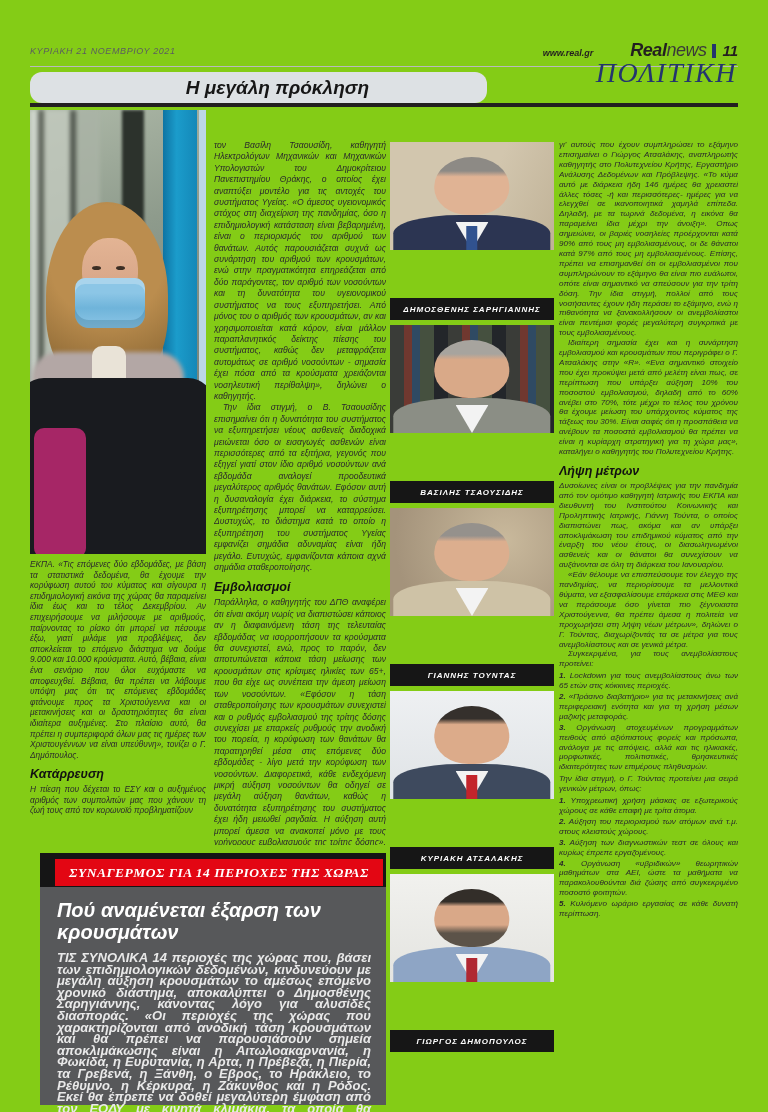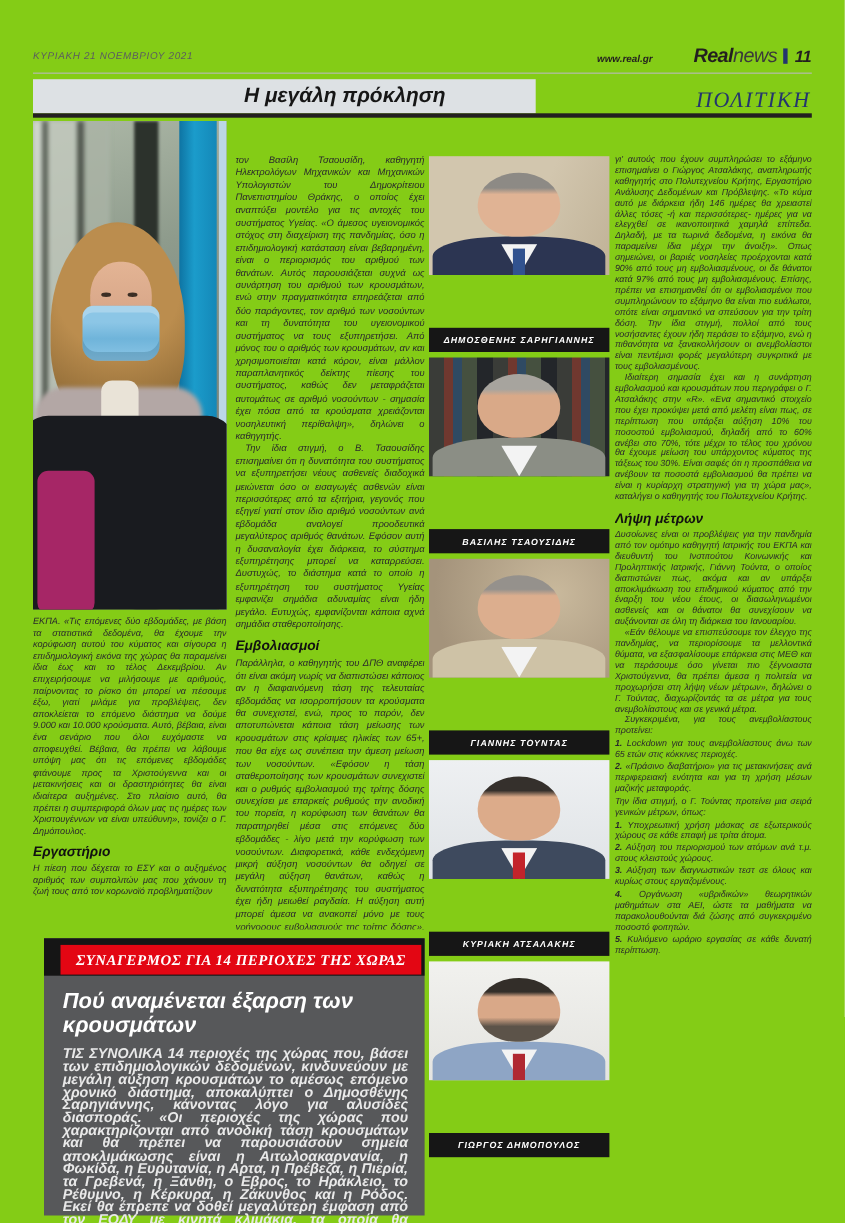--- a/index.html
+++ b/index.html
@@ -9,23 +9,23 @@
   
   .date{position:absolute;left:30px;top:46px;font-size:9px;letter-spacing:.6px;color:#5b5c60;}
   .masthead{position:absolute;right:30px;top:40px;display:flex;align-items:baseline;gap:6px;}
   .site{font-size:9px;font-weight:bold;color:#231f20;}
   .brand{font-size:18px;letter-spacing:-.5px;margin-left:31px;}
   .brand .b{font-weight:bold;}
   .brand .l{font-weight:normal;color:#3a3a3a;}
   .pagesep{width:4px;height:14px;background:#24356e;align-self:center;}
   .pagenum{font-size:15px;font-weight:bold;}
   .hairline{position:absolute;left:30px;top:66px;width:708px;height:1px;background:#b9babc;}
-  .kickerband{position:absolute;left:30px;top:72px;width:457px;height:31px;background:#dde1e4;display:flex;align-items:center;justify-content:flex-end;padding-right:82px;box-sizing:border-box;}
+  .kickerband{position:absolute;left:30px;top:72px;width:457px;height:31px;background:#dde1e4;display:flex;align-items:center;justify-content:flex-end;padding-right:118px;box-sizing:border-box;border-radius:12px;}
   .kicker{font-size:19px;font-weight:bold;color:#161616;}
-  .section{position:absolute;right:31px;top:80px;font-family:"Liberation Serif",serif;font-size:20px;color:#24356e;letter-spacing:1.5px;}
+  .section{position:absolute;right:31px;top:57px;font-family:"Liberation Serif",serif;font-size:28px;color:#24356e;letter-spacing:1.5px;}
   .thickrule{position:absolute;left:30px;top:103px;width:708px;height:4px;background:#231f20;}
 
   
   .col{position:absolute;text-align:justify;overflow:hidden;}
   .col p{margin:0;}
   .bodytxt{font-size:8.3px;line-height:10.6px;color:#2a2a2c;}
   .bodytxt p + p{text-indent:9px;}
   .subhead{font-size:12.5px;font-weight:bold;margin:7px 0 3px 0;color:#111;text-align:left;line-height:14px;}
 
   .col-left{left:30px;top:559px;width:176px;height:294px;}
@@ -118,21 +118,21 @@
     <div class="eye re"></div>
     <div class="collar"></div>
     <div class="scarf"></div>
     <div class="coat"></div>
     <div class="garment"></div>
     <div class="mask"></div>
   </div>
 
   <div class="col col-left bodytxt">
     <p>ΕΚΠΑ. «Τις επόμενες δύο εβδομάδες, με βάση τα στατιστικά δεδομένα, θα έχουμε την κορύφωση αυτού του κύματος και σίγουρα η επιδημιολογική εικόνα της χώρας θα παραμείνει ίδια έως και το τέλος Δεκεμβρίου. Αν επιχειρήσουμε να μιλήσουμε με αριθμούς, παίρνοντας το ρίσκο ότι μπορεί να πέσουμε έξω, γιατί μιλάμε για προβλέψεις, δεν αποκλείεται το επόμενο διάστημα να δούμε 9.000 και 10.000 κρούσματα. Αυτό, βέβαια, είναι ένα σενάριο που όλοι ευχόμαστε να αποφευχθεί. Βέβαια, θα πρέπει να λάβουμε υπόψη μας ότι τις επόμενες εβδομάδες φτάνουμε προς τα Χριστούγεννα και οι μετακινήσεις και οι δραστηριότητες θα είναι ιδιαίτερα αυξημένες. Στο πλαίσιο αυτό, θα πρέπει η συμπεριφορά όλων μας τις ημέρες των Χριστουγέννων να είναι υπεύθυνη», τονίζει ο Γ. Δημόπουλος.</p>
-    <h3 class="subhead">Εργαστήριο</h3>
+    <h3 class="subhead">Κατάρρευση</h3>
     <p>Η πίεση που δέχεται το ΕΣΥ και ο αυξημένος αριθμός των συμπολιτών μας που χάνουν τη ζωή τους από τον κορωνοϊό προβληματίζουν</p>
   </div>
 
   <div class="col col-main bodytxt" style="font-size:8.6px;line-height:11.4px;">
     <p>τον Βασίλη Τσαουσίδη, καθηγητή Ηλεκτρολόγων Μηχανικών και Μηχανικών Υπολογιστών του Δημοκρίτειου Πανεπιστημίου Θράκης, ο οποίος έχει αναπτύξει μοντέλο για τις αντοχές του συστήματος Υγείας. «Ο άμεσος υγειονομικός στόχος στη διαχείριση της πανδημίας, όσο η επιδημιολογική κατάσταση είναι βεβαρημένη, είναι ο περιορισμός του αριθμού των θανάτων. Αυτός παρουσιάζεται συχνά ως συνάρτηση του αριθμού των κρουσμάτων, ενώ στην πραγματικότητα επηρεάζεται από δύο παράγοντες, τον αριθμό των νοσούντων και τη δυνατότητα του υγειονομικού συστήματος να τους εξυπηρετήσει. Από μόνος του ο αριθμός των κρουσμάτων, αν και χρησιμοποιείται κατά κόρον, είναι μάλλον παραπλανητικός δείκτης πίεσης του συστήματος, καθώς δεν μεταφράζεται αυτομάτως σε αριθμό νοσούντων - σημασία έχει πόσα από τα κρούσματα χρειάζονται νοσηλευτική περίθαλψη», δηλώνει ο καθηγητής.</p>
     <p>Την ίδια στιγμή, ο Β. Τσαουσίδης επισημαίνει ότι η δυνατότητα του συστήματος να εξυπηρετήσει νέους ασθενείς διαδοχικά μειώνεται όσο οι εισαγωγές ασθενών είναι περισσότερες από τα εξιτήρια, γεγονός που εξηγεί γιατί στον ίδιο αριθμό νοσούντων ανά εβδομάδα αναλογεί προοδευτικά μεγαλύτερος αριθμός θανάτων. Εφόσον αυτή η δυσαναλογία έχει διάρκεια, το σύστημα εξυπηρέτησης μπορεί να καταρρεύσει. Δυστυχώς, το διάστημα κατά το οποίο η εξυπηρέτηση του συστήματος Υγείας εμφανίζει σημάδια αδυναμίας είναι ήδη μεγάλο. Ευτυχώς, εμφανίζονται κάποια αχνά σημάδια σταθεροποίησης.</p>
     <h3 class="subhead">Εμβολιασμοί</h3>
     <p>Παράλληλα, ο καθηγητής του ΔΠΘ αναφέρει ότι είναι ακόμη νωρίς να διαπιστώσει κάποιος αν η διαφαινόμενη τάση της τελευταίας εβδομάδας να ισορροπήσουν τα κρούσματα θα συνεχιστεί, ενώ, προς το παρόν, δεν αποτυπώνεται κάποια τάση μείωσης των κρουσμάτων στις κρίσιμες ηλικίες των 65+, που θα είχε ως συνέπεια την άμεση μείωση των νοσούντων. «Εφόσον η τάση σταθεροποίησης των κρουσμάτων συνεχιστεί και ο ρυθμός εμβολιασμού της τρίτης δόσης συνεχίσει με επαρκείς ρυθμούς την ανοδική του πορεία, η κορύφωση των θανάτων θα παρατηρηθεί μέσα στις επόμενες δύο εβδομάδες - λίγο μετά την κορύφωση των νοσούντων. Διαφορετικά, κάθε ενδεχόμενη μικρή αύξηση νοσούντων θα οδηγεί σε μεγάλη αύξηση θανάτων, καθώς η δυνατότητα εξυπηρέτησης του συστήματος έχει ήδη μειωθεί ραγδαία. Η αύξηση αυτή μπορεί άμεσα να ανακοπεί μόνο με τους γρήγορους εμβολιασμούς της τρίτης δόσης», καταλήγει ο Β. Τσαουσίδης.</p>
 
   </div>
@@ -196,29 +196,30 @@
     <h3 class="subhead">Λήψη μέτρων</h3>
     <p>Δυσοίωνες είναι οι προβλέψεις για την πανδημία από τον ομότιμο καθηγητή Ιατρικής του ΕΚΠΑ και διευθυντή του Ινστιτούτου Κοινωνικής και Προληπτικής Ιατρικής, Γιάννη Τούντα, ο οποίος διαπιστώνει πως, ακόμα και αν υπάρξει αποκλιμάκωση του επιδημικού κύματος από την έναρξη του νέου έτους, οι διασωληνωμένοι ασθενείς και οι θάνατοι θα συνεχίσουν να αυξάνονται σε όλη τη διάρκεια του Ιανουαρίου.</p>
     <p>«Εάν θέλουμε να επισπεύσουμε τον έλεγχο της πανδημίας, να περιορίσουμε τα μελλοντικά θύματα, να εξασφαλίσουμε επάρκεια στις ΜΕΘ και να περάσουμε όσο γίνεται πιο ξέγνοιαστα Χριστούγεννα, θα πρέπει άμεσα η πολιτεία να προχωρήσει στη λήψη νέων μέτρων», δηλώνει ο Γ. Τούντας, διαχωρίζοντάς τα σε μέτρα για τους ανεμβολίαστους και σε γενικά μέτρα.</p>
     <p>Συγκεκριμένα, για τους ανεμβολίαστους προτείνει:</p>
     <ol class="numlist">
 
         <li><span class="n">1.</span> <span>Lockdown για τους ανεμβολίαστους άνω των 65 ετών στις κόκκινες περιοχές.</span></li>
 
         <li><span class="n">2.</span> <span>«Πράσινο διαβατήριο» για τις μετακινήσεις ανά περιφερειακή ενότητα και για τη χρήση μέσων μαζικής μεταφοράς.</span></li>
 
+        <li><span class="n">3.</span> <span>Οργάνωση στοχευμένων προγραμμάτων πειθούς από αξιόπιστους φορείς και πρόσωπα, ανάλογα με τις απόψεις, αλλά και τις ηλικιακές, μορφωτικές, πολιτιστικές, θρησκευτικές ιδιαιτερότητες των επιμέρους πληθυσμών.</span></li>
       </ol>
     <p>Την ίδια στιγμή, ο Γ. Τούντας προτείνει μια σειρά γενικών μέτρων, όπως:</p>
     <ol class="numlist">
 
         <li><span class="n">1.</span> <span>Υποχρεωτική χρήση μάσκας σε εξωτερικούς χώρους σε κάθε επαφή με τρίτα άτομα.</span></li>
 
         <li><span class="n">2.</span> <span>Αύξηση του περιορισμού των ατόμων ανά τ.μ. στους κλειστούς χώρους.</span></li>
 
-        <li><span class="n">3.</span> <span>Αύξηση των διαγνωστικών τεστ σε όλους και κυρίως στους εργαζομένους.</span></li>
+        <li><span class="n">3.</span> <span>Αύξηση των διαγνωστικών τεστ σε όλους και κυρίως έπρεπε εργαζομένους.</span></li>
 
         <li><span class="n">4.</span> <span>Οργάνωση «υβριδικών» θεωρητικών μαθημάτων στα ΑΕΙ, ώστε τα μαθήματα να παρακολουθούνται διά ζώσης από συγκεκριμένο ποσοστό φοιτητών.</span></li>
 
         <li><span class="n">5.</span> <span>Κυλιόμενο ωράριο εργασίας σε κάθε δυνατή περίπτωση.</span></li>
 
       </ol>
   </div>
 
   <div class="alert">
     <div class="topband"></div>

